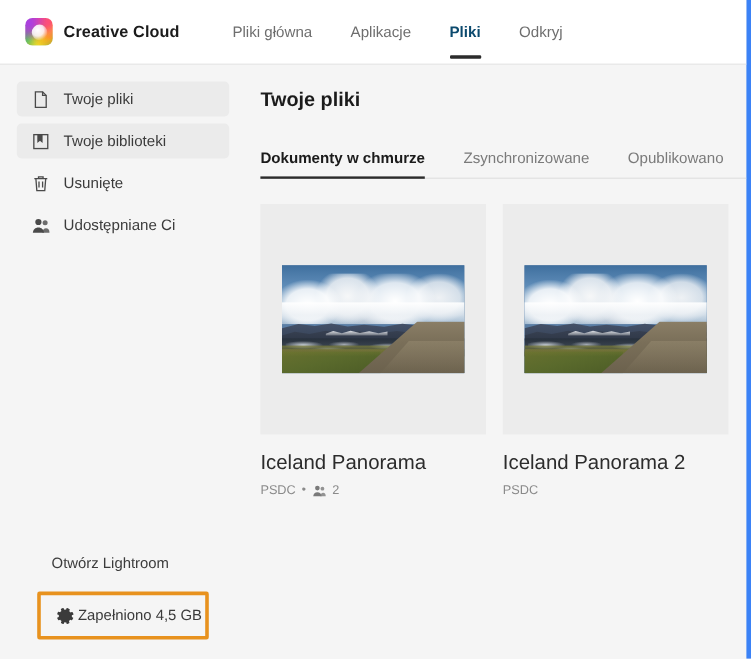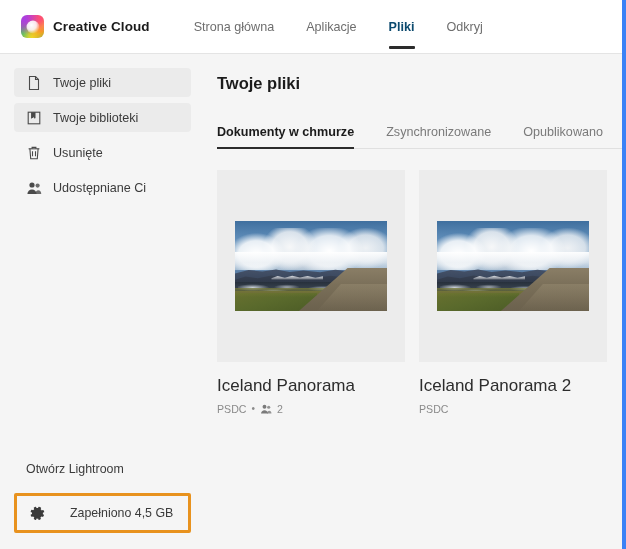--- a/index.html
+++ b/index.html
@@ -54,25 +54,25 @@
   .sidebar { width:205px; flex:0 0 205px; position:relative; padding-top:14px; }
   .nav-item {
     display:flex; align-items:center; gap:11px;
     height:29px; margin:0 14px 6px 14px; padding:0 12px;
     border-radius:4px; font-size:12.6px; color:#3b3b3b; cursor:pointer;
   }
   .nav-item.selected { background:#ebebeb; }
   .nav-ico { width:16px; height:16px; flex:0 0 16px; display:block; color:#4a4a4a; }
   .nav-label { white-space:nowrap; }
 
-  .sidebar-bottom { position:absolute; left:0; bottom:16px; width:100%; padding:0 14px; }
+  .sidebar-bottom { position:absolute; left:0; bottom:16px; width:100%; padding:0 31px; }
   .lightroom-link { font-size:12.4px; color:#3b3b3b; padding:0 12px; margin-bottom:17px; cursor:pointer; }
   .storage-box {
     border:3px solid #e8921e; border-radius:2px;
-    height:40px; display:flex; align-items:center; gap:24px; padding:0 12px; cursor:pointer;
+    height:40px; display:flex; align-items:center; gap:2px; padding:0 12px; cursor:pointer;
   }
   .gear-ico { width:17px; height:17px; flex:0 0 17px; color:#3b3b3b; }
   .storage-label { font-size:12.4px; color:#3b3b3b; white-space:nowrap; }
 
   
   .main { flex:1; padding:14px 0 0 12px; min-width:0; overflow:hidden; }
   .page-title { font-size:16.5px; font-weight:bold; color:#1b1b1b; margin:6px 0 0 0; }
 
   .tabs { display:flex; align-items:flex-end; gap:0; margin-top:26px; border-bottom:1px solid #e0e0e0; height:30px; }
   .tab {
@@ -149,21 +149,21 @@
 <div id="app">
 
   <div class="topbar">
     <div class="brand">
       <div class="cc-logo">
         <div class="swirl"></div>
       </div>
       <div class="brand-name">Creative Cloud</div>
     </div>
     <div class="topnav">
-      <div class="topnav-item">Strona główna</div>
+      <div class="topnav-item">Pliki główna</div>
       <div class="topnav-item">Aplikacje</div>
       <div class="topnav-item active">Pliki</div>
       <div class="topnav-item">Odkryj</div>
     </div>
   </div>
 
   <div class="content">
 
     <div class="sidebar">
 

